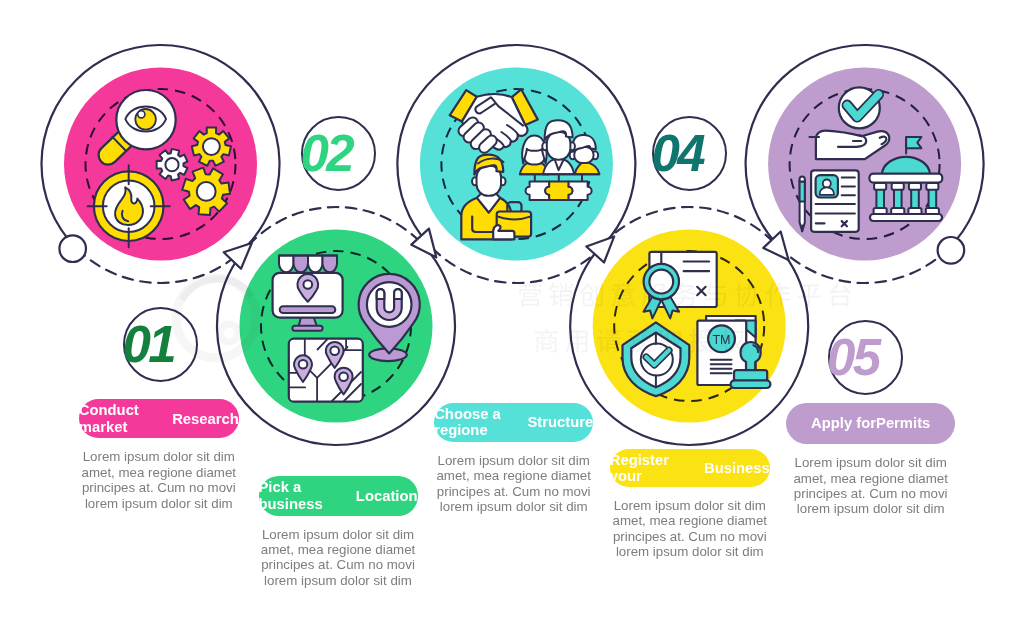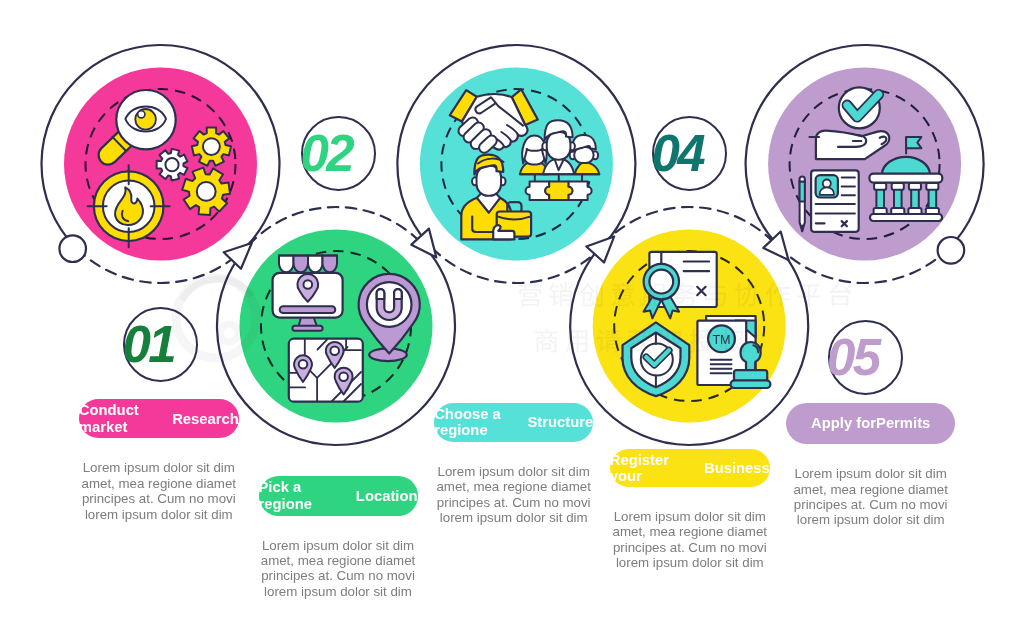--- a/index.html
+++ b/index.html
@@ -6,21 +6,21 @@
   body{width:1024px;height:635px;background:#ffffff;overflow:hidden;
        font-family:"Liberation Sans",sans-serif;}
   .page{position:relative;width:1024px;height:635px;background:#fff;}
   svg.graphics{position:absolute;left:0;top:0;width:1024px;height:635px;}
   .numc{position:absolute;width:75px;height:75px;border:2.2px solid #2e2e4f;border-radius:50%;
         box-sizing:border-box;display:flex;align-items:center;justify-content:flex-start;font-style:italic;}
   .numc span{font-size:51px;font-weight:700;line-height:1;letter-spacing:-2.5px;text-indent:-2.5px;}
   .block{position:absolute;width:200px;}
   .pill{height:40px;border-radius:20px;display:flex;flex-direction:row;align-items:center;
         justify-content:center;color:#fff;font-weight:700;font-size:14.8px;line-height:16.4px;}
-  .desc{margin-top:22px;color:#7d7d7d;font-size:13.3px;line-height:15.4px;text-align:center;}
+  .desc{margin-top:11px;color:#7d7d7d;font-size:13.3px;line-height:15.4px;text-align:center;}
   svg.wm{position:absolute;left:0;top:0;width:1024px;height:635px;}
 </style>
 </head>
 <body>
 
 <div class="page">
 <svg class="graphics" viewBox="0 0 1024 635">
 <g>
 <circle cx="160.5" cy="164.0" r="96.5" fill="#f5399a"></circle>
 <circle cx="160.5" cy="164.0" r="75.0" fill="none" stroke="#2e2e4f" stroke-width="2" stroke-dasharray="10.5 7" style="mix-blend-mode:multiply"></circle>
@@ -275,21 +275,21 @@
       </div>
       <div class="desc">
         <div>Lorem ipsum dolor sit dim</div>
         <div>amet, mea regione diamet</div>
         <div>principes at. Cum no movi</div>
         <div>lorem ipsum dolor sit dim</div>
       </div>
     </div>
 <div class="block" style="left:238.0px;top:476.0px">
       <div class="pill" style="background:#2ed47f;width:159px;height:39.5px;border-radius:19.75px;margin:0 auto">
-        <div>Pick a regione</div>
+        <div>Pick a business</div>
         <div>Location</div>
       </div>
       <div class="desc">
         <div>Lorem ipsum dolor sit dim</div>
         <div>amet, mea regione diamet</div>
         <div>principes at. Cum no movi</div>
         <div>lorem ipsum dolor sit dim</div>
       </div>
     </div>
 <div class="block" style="left:413.7px;top:402.7px">

